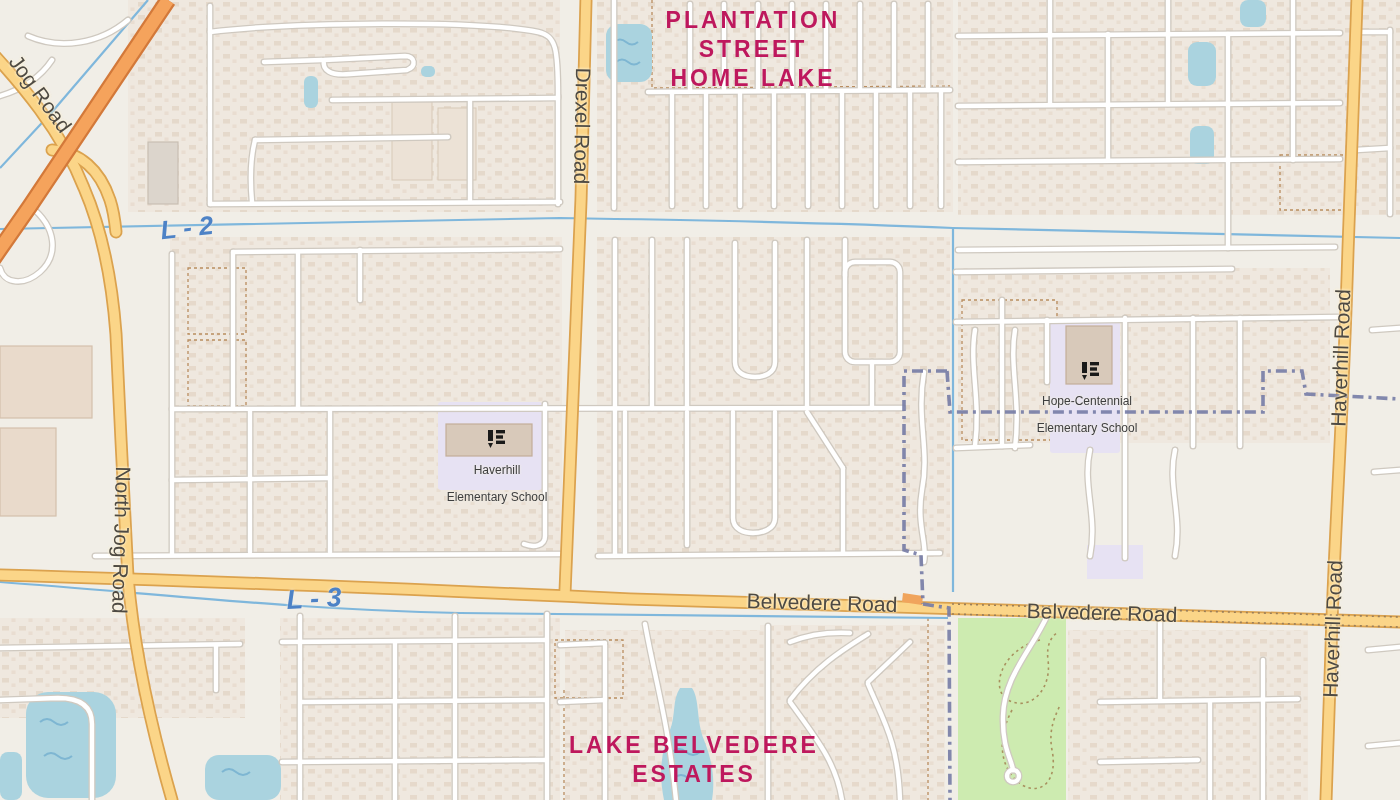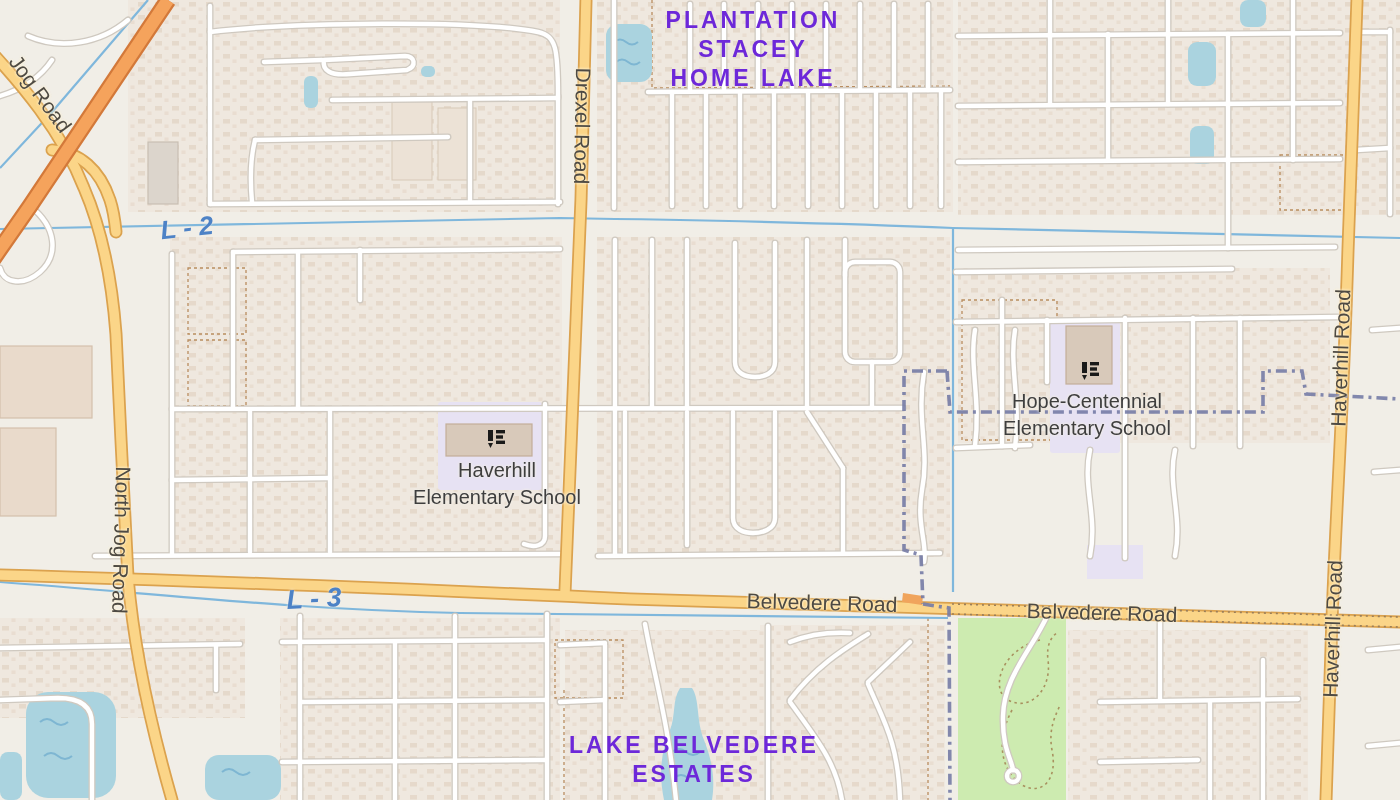--- a/index.html
+++ b/index.html
@@ -8,22 +8,22 @@
   .map svg{position:absolute;left:0;top:0;}
 
   
   use.st-casing{stroke:#cfc9c0;stroke-width:7;fill:none;stroke-linecap:round;stroke-linejoin:round;}
   use.st-inner{stroke:#ffffff;stroke-width:4.4;fill:none;stroke-linecap:round;stroke-linejoin:round;}
   use.yr-casing{stroke:#dba24e;stroke-width:13;fill:none;stroke-linecap:round;stroke-linejoin:round;}
   use.yr-inner{stroke:#fbd588;stroke-width:9.5;fill:none;stroke-linecap:round;stroke-linejoin:round;}
   #streets path,#streets rect,#streets circle,#yroads path{fill:none;}
 
   .lbl{position:absolute;white-space:nowrap;transform:translate(-50%,-50%);}
-  .place{color:#6d28d9;font-weight:bold;font-size:23px;letter-spacing:3px;text-align:center;line-height:29px;}
-  .school{color:#3e3e3e;font-size:20px;text-align:center;line-height:27px;
+  .place{color:#be185d;font-weight:bold;font-size:23px;letter-spacing:3px;text-align:center;line-height:29px;}
+  .school{color:#3e3e3e;font-size:12px;text-align:center;line-height:27px;
           text-shadow:0 0 3px #f1eee7,0 0 3px #f1eee7;}
   .road{color:#4e4a43;font-size:21px;text-shadow:0 0 3px rgba(255,244,214,.9),0 0 3px rgba(255,244,214,.9);}
   .water-lbl{color:#4d82c6;font-size:26px;font-style:italic;font-weight:600;
              text-shadow:0 0 3px #f1eee7;}
   .icon{position:absolute;width:24px;height:24px;transform:translate(-50%,-50%);}
 </style>
 </head>
 <body>
 
 <div class="map">
@@ -270,21 +270,21 @@
     <path d="M 923,604 L 949,608 L 950,800"></path>
   </g>
   <g fill="none" stroke="#9b7f5a" stroke-width="1.6" stroke-dasharray="2 4">
     <path d="M 952,604 L 1400,617"></path>
     <path d="M 952,614 L 1400,627"></path>
   </g>
 </svg>
 
 <div class="lbl place" style="left:753px;top:49px;">
   <div>PLANTATION</div>
-  <div>STACEY</div>
+  <div>STREET</div>
   <div>HOME LAKE</div>
 </div>
 
 
 <div class="lbl place" style="left:694px;top:760px;">
   <div>LAKE BELVEDERE</div>
   <div>ESTATES</div>
 </div>
 
 <div class="lbl school" style="left:497px;top:484px;">

